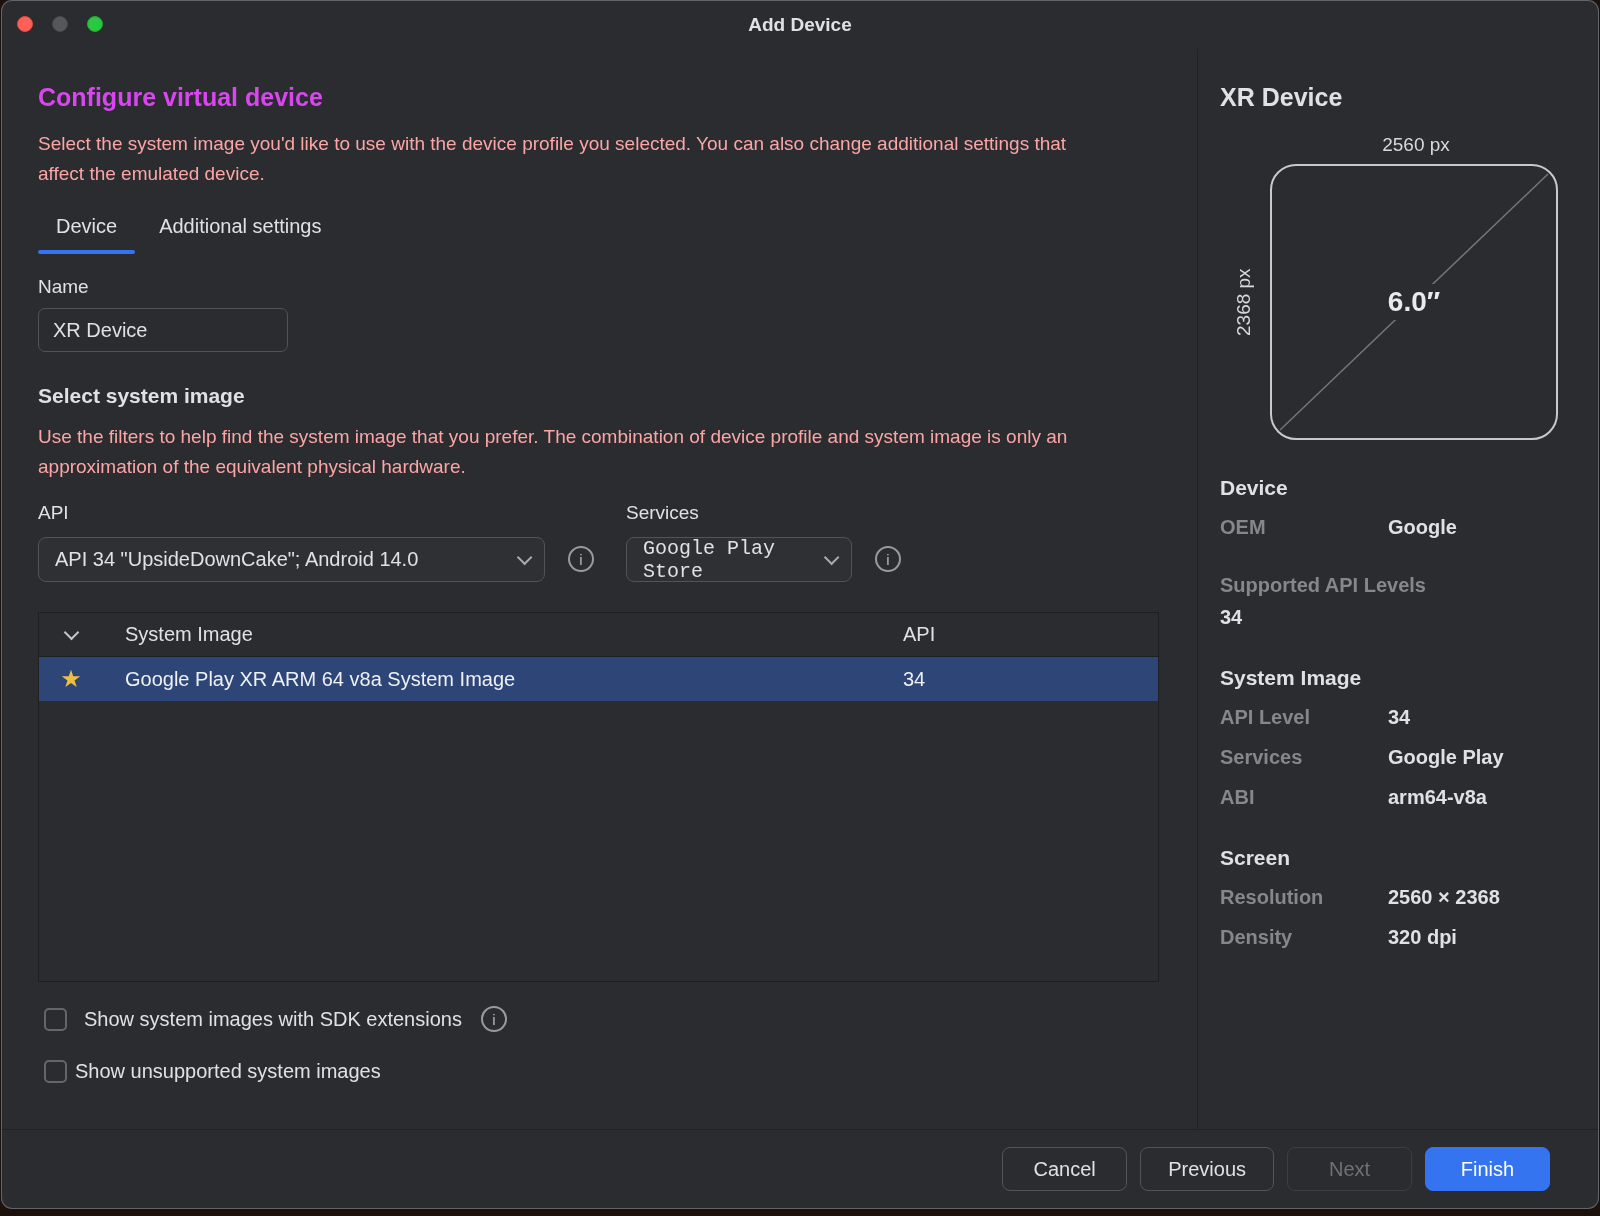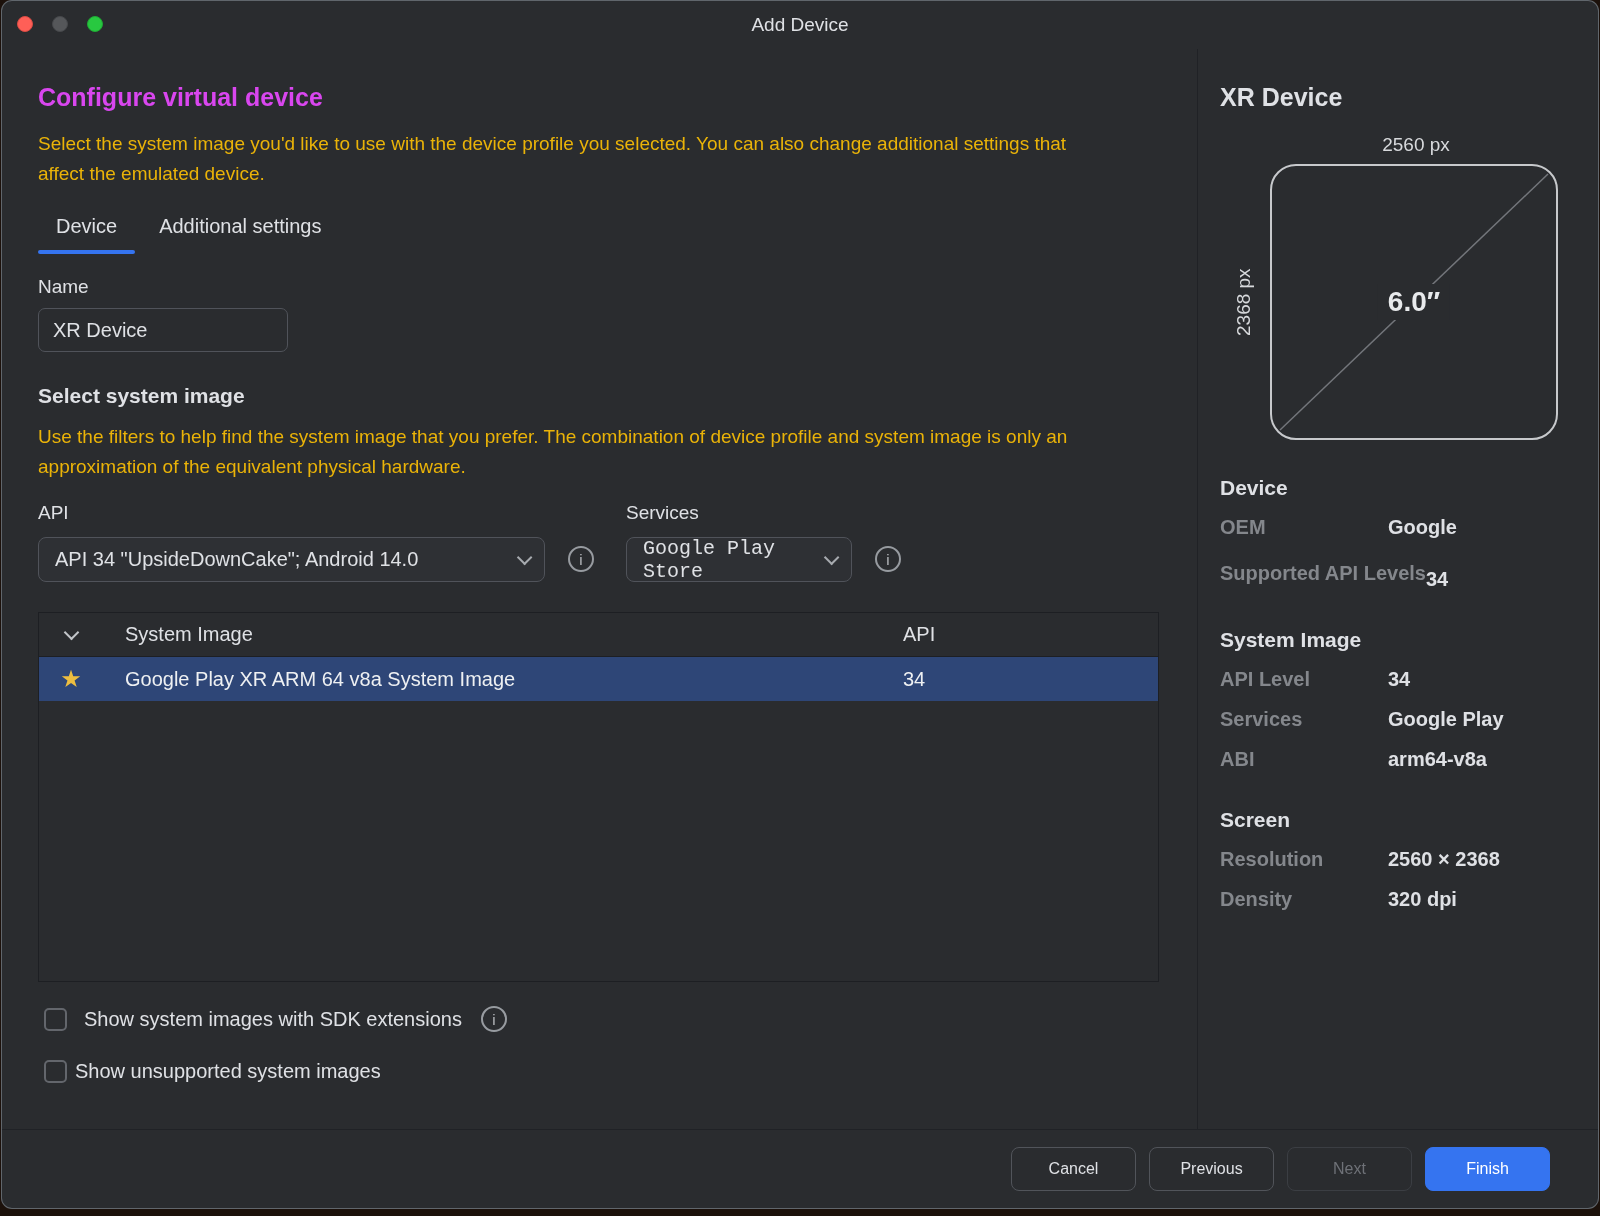--- a/index.html
+++ b/index.html
@@ -19,29 +19,29 @@
     display:flex; flex-direction:column;
     overflow:hidden;
   }
   
   .titlebar { flex:none; height:48px; position:relative; display:flex; align-items:center; justify-content:center; }
   .traffic { position:absolute; left:15px; top:15px; display:flex; gap:19px; }
   .tl { width:16px; height:16px; border-radius:50%; }
   .tl.red   { background:#ff5f57; border:1px solid #d94c44; }
   .tl.gray  { background:#55575a; border:1px solid #47494c; }
   .tl.green { background:#28c840; border:1px solid #1faa34; }
-  .win-title { font-size:19px; font-weight:normal; color:#dfe1e5; }
+  .win-title { font-size:19px; font-weight:bold; color:#dfe1e5; }
 
   
   .content-row { flex:1; display:flex; min-height:0; }
   .main { flex:none; width:1195px; padding-left:36px; padding-right:38px; }
   .side { flex:1; border-left:1px solid #202226; padding:0 18px 0 22px; }
 
   h1.heading { margin:34px 0 0; font-size:25px; font-weight:bold; color:#d946ef; line-height:28px; }
-  .desc { margin:18px 0 0; font-size:19px; line-height:30px; color:#eab308; }
+  .desc { margin:18px 0 0; font-size:19px; line-height:30px; color:#fca5a5; }
   .desc.w1 { max-width:1075px; }
   .desc.w2 { max-width:1065px; margin-top:14px; }
 
   
   .tabs { margin-top:26px; display:flex; gap:6px; }
   .tab { position:relative; padding:0 18px 16px; font-size:20px; color:#dfe1e5; cursor:default; }
   .tab.active::after { content:""; position:absolute; left:0; right:0; bottom:0; height:4px; border-radius:2px; background:#3574f0; }
 
   
   .field-label { margin-top:22px; font-size:19px; color:#dfe1e5; }
@@ -101,31 +101,31 @@
               font-size:19px; color:#d7d9dc; margin-right:14px; }
   .screen-rect { position:relative; width:288px; height:276px; border:2px solid #c7c9cc; border-radius:26px; flex:none; }
   .screen-rect svg { position:absolute; inset:0; }
   .diag-label { position:absolute; top:50%; left:50%; transform:translate(-50%,-50%);
                 font-size:28px; font-weight:bold; color:#e8eaec; background:#2a2c2f; padding:2px 10px; }
 
   .side h3 { margin:36px 0 0; font-size:21px; font-weight:bold; color:#dfe1e5; }
   .kv { display:flex; margin-top:14px; font-size:20px; line-height:26px;font-weight:bold; }
   .kv .k { width:168px; flex:none; color:#84878c; }
   .kv .v { color:#dfe1e5; }
-  .kv.stacked { flex-direction:row; margin-top:20px; }
+  .kv.stacked { flex-direction:column; margin-top:32px; }
   .kv.stacked .k { width:auto; }
   .kv.stacked .v { margin-top:6px; }
 
   
   .footer { flex:none; height:79px; border-top:1px solid #202226;
             display:flex; align-items:center; justify-content:flex-end; gap:13px; padding-right:48px; }
   .btn {
     height:44px; min-width:125px; padding:0 27px; border-radius:8px;
     background:transparent; border:1px solid #51545a; color:#dfe1e5;
-    font-size:16px; font-family:"Liberation Sans", sans-serif; cursor:default;
+    font-size:20px; font-family:"Liberation Sans", sans-serif; cursor:default;
   }
   .btn.disabled { border-color:#3b3e43; color:#6e7177; }
   .btn.primary { background:#3574f0; border:1px solid #3574f0; color:#ffffff; }
 </style>
 </head>
 <body>
 
 <div class="window">
 
   <div class="titlebar">

